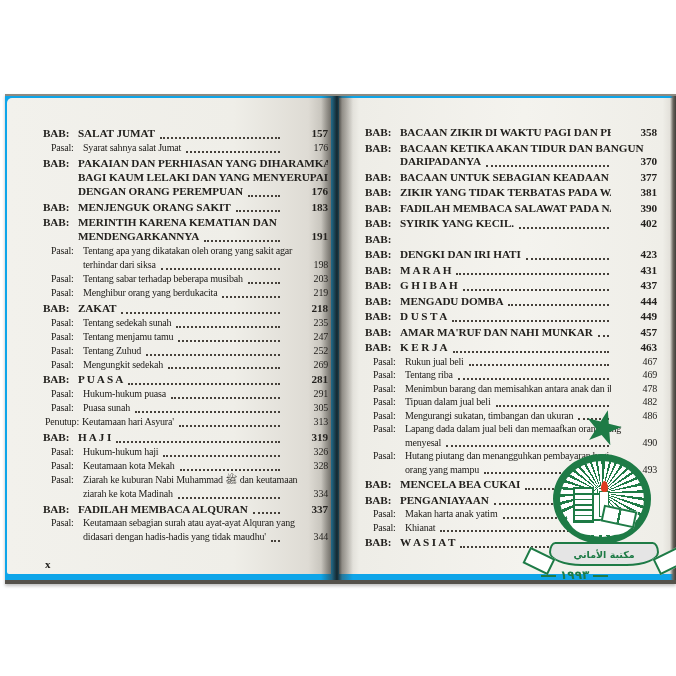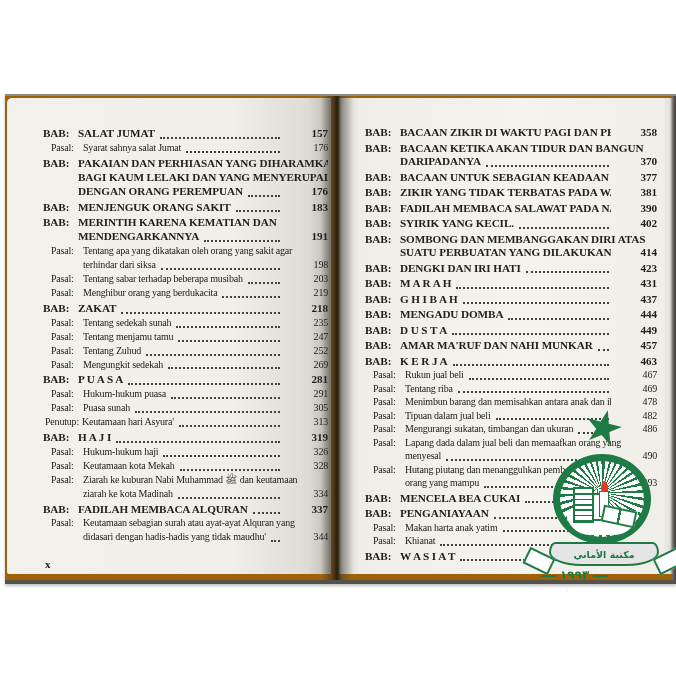--- a/index.html
+++ b/index.html
@@ -4,21 +4,21 @@
 <style>
   html,body{margin:0;padding:0;}
   body{
     width:676px;height:676px;position:relative;overflow:hidden;
     background:#ffffff;
     font-family:"Liberation Serif","DejaVu Serif",serif;
     color:#23211e;
   }
   .book{
     position:absolute;left:5px;top:94px;width:671px;height:484px;
-    background:#a16207;
+    background:#0ea5e9;
     border-top:2px solid #8d8a81;
     border-bottom:4px solid #55524b;
     box-shadow:0 2px 3px rgba(0,0,0,.25);
   }
   .page{position:absolute;top:2px;height:476px;overflow:hidden;}
   .page-l{
     left:2px;width:324px;
     background:linear-gradient(90deg,#f2f1ec 0%,#efeee8 70%,#dedbd4 93%,#b8b5ad 100%);
     border-radius:5px 0 0 2px;
   }
@@ -467,30 +467,20 @@
                 <div class="fill">
                   <span class="t">SYIRIK YANG KECIL.</span>
                   <span class="dots"></span>
                 </div>
                 <span class="pg">402</span>
               </div>
             </div>
           </div>
           <div class="row bab">
             <span class="lbl">BAB:</span>
-            <div class="body">
-              <div class="cont">SOMBONG DAN MEMBANGGAKAN DIRI ATAS</div>
-              <div class="last">
-                <div class="fill">
-                  <span class="t">SUATU PERBUATAN YANG DILAKUKAN</span>
-                  <span class="dots"></span>
-                </div>
-                <span class="pg">414</span>
-              </div>
-            </div>
           </div>
           <div class="row bab">
             <span class="lbl">BAB:</span>
             <div class="body">
               <div class="last">
                 <div class="fill">
                   <span class="t">DENGKI DAN IRI HATI</span>
                   <span class="dots"></span>
                 </div>
                 <span class="pg">423</span>

